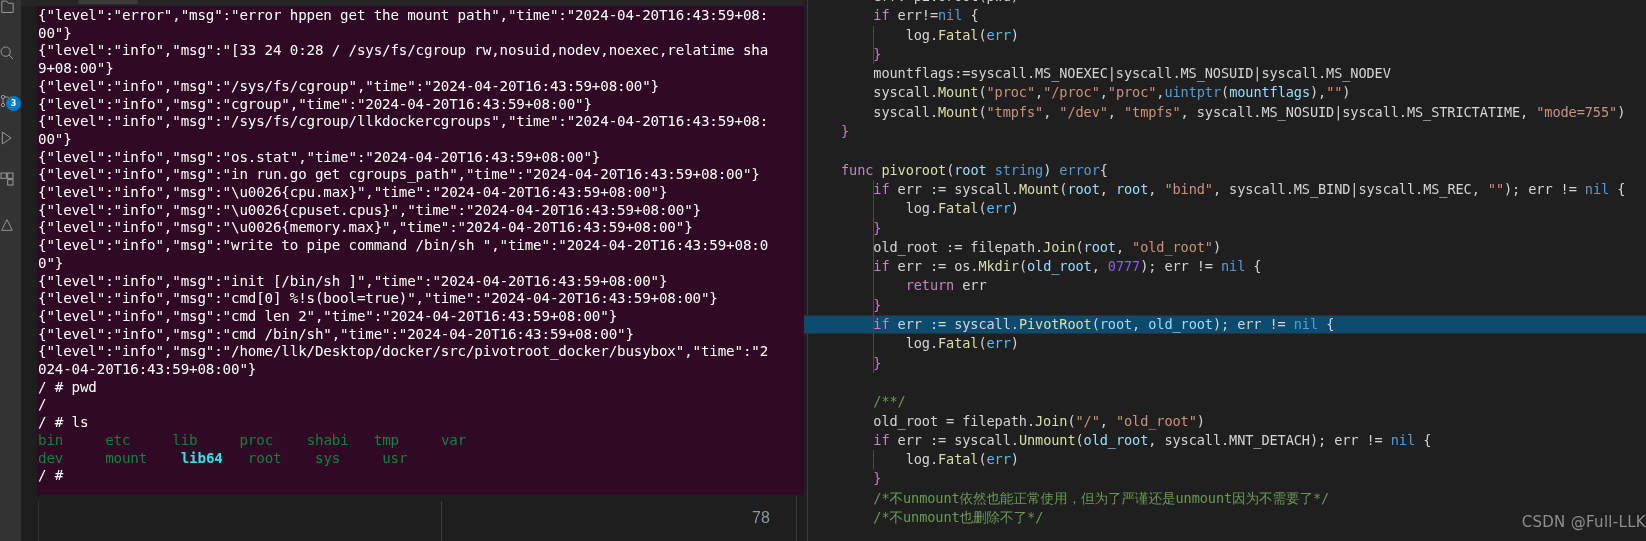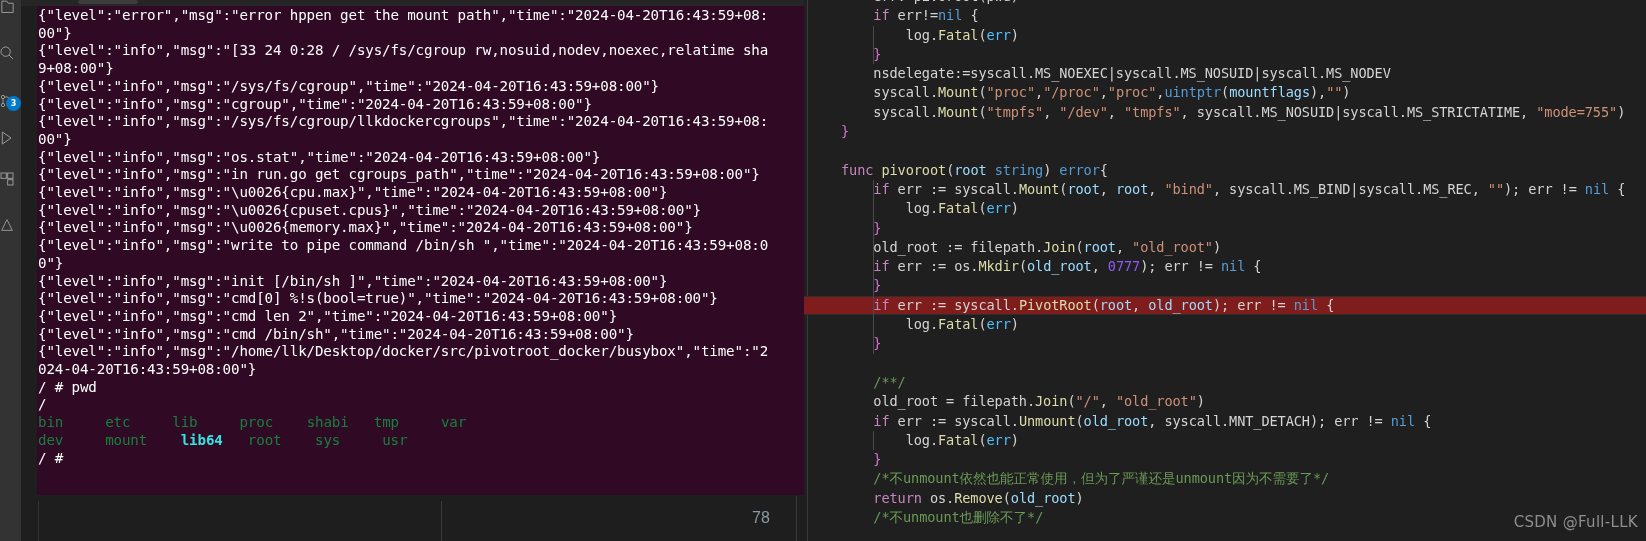--- a/index.html
+++ b/index.html
@@ -154,21 +154,21 @@
     font-family: "DejaVu Sans Mono", "Liberation Mono", monospace;
     font-size: 13.6px;
     line-height: 19.3px;
     white-space: pre;
     color: #d4d4d4;
     padding-left: 37px;
     height: 19.3px;
     letter-spacing: -0.1px;
   }
   .code-line.hl {
-    background: #7f1d1d;
+    background: #0c4a6e;
     box-shadow: inset 0 1px 0 #2e2e2e, inset 0 -1px 0 #2e2e2e;
   }
   .indent-guide {
     position: absolute;
     left: 69px;
     top: 0; bottom: 0;
     width: 1px;
     background: #4a4a4a;
   }
   
@@ -178,21 +178,21 @@
   .id  { color: #9cdcfe; }          
   .str { color: #ce9178; }          
   .num { color: #8b5cf6; }          
   .cm  { color: #6a9955; }          
   .pn  { color: #d4d4d4; }          
   .br  { color: #da70d6; }          
   .cn  { color: #4fc1ff; }          
 
   .watermark {
     position: absolute;
-    right: 8px; bottom: 10px;
+    right: 0; bottom: 10px;
     color: #8e8e8e;
     font-family: "DejaVu Sans", "Liberation Sans", sans-serif;
     font-size: 15px;
     letter-spacing: 0.3px;
   }
   .editor-scrollbar-track {
     position: absolute;
     right: 0; top: 0;
     width: 10px; height: 541px;
     background: transparent;
@@ -264,61 +264,62 @@
         <div class="term-line"><span class="c-white">{"level":"info","msg":"write to pipe command /bin/sh ","time":"2024-04-20T16:43:59+08:0</span></div>
         <div class="term-line"><span class="c-white">0"}</span></div>
         <div class="term-line"><span class="c-white">{"level":"info","msg":"init [/bin/sh ]","time":"2024-04-20T16:43:59+08:00"}</span></div>
         <div class="term-line"><span class="c-white">{"level":"info","msg":"cmd[0] %!s(bool=true)","time":"2024-04-20T16:43:59+08:00"}</span></div>
         <div class="term-line"><span class="c-white">{"level":"info","msg":"cmd len 2","time":"2024-04-20T16:43:59+08:00"}</span></div>
         <div class="term-line"><span class="c-white">{"level":"info","msg":"cmd /bin/sh","time":"2024-04-20T16:43:59+08:00"}</span></div>
         <div class="term-line"><span class="c-white">{"level":"info","msg":"/home/llk/Desktop/docker/src/pivotroot_docker/busybox","time":"2</span></div>
         <div class="term-line"><span class="c-white">024-04-20T16:43:59+08:00"}</span></div>
         <div class="term-line"><span class="c-white">/ # pwd</span></div>
         <div class="term-line"><span class="c-white">/</span></div>
+        <div class="term-line"><span class="c-white">/ # ls</span></div>
         <div class="term-line"><span class="c-blue">bin</span><span class="c-white">     </span><span class="c-blue">etc</span><span class="c-white">     </span><span class="c-blue">lib</span><span class="c-white">     </span><span class="c-blue">proc</span><span class="c-white">    </span><span class="c-blue">shabi</span><span class="c-white">   </span><span class="c-blue">tmp</span><span class="c-white">     </span><span class="c-blue">var</span></div>
         <div class="term-line"><span class="c-blue">dev</span><span class="c-white">     </span><span class="c-blue">mount</span><span class="c-white">    </span><span class="c-cyanb">lib64</span><span class="c-white">   </span><span class="c-blue">root</span><span class="c-white">    </span><span class="c-blue">sys</span><span class="c-white">     </span><span class="c-blue">usr</span></div>
         <div class="term-line"><span class="c-white">/ #</span></div>
       </div>
 
     <div class="terminal-bottom"></div>
     <div class="bottom-sep-a"></div>
     <div class="bottom-sep-b"></div>
     <div class="bottom-count">78</div>
     <div class="bottom-sep-c"></div>
   </div>
 
   <div class="editor-panel">
     <div class="editor-guide"></div>
     <div class="code-area" id="code-area">
         <div class="code-line" style="margin-top: -13px;"><span class="pn">    err:=pivoroot(pwd)</span></div>
         <div class="code-line"><span class="pn">    </span><span class="k">if</span><span class="pn"> err!=</span><span class="kw2">nil</span><span class="pn"> {</span></div>
         <div class="code-line"><span class="indent-guide"></span><span class="pn">        log.</span><span class="fn">Fatal</span><span class="pn">(</span><span class="cn">err</span><span class="pn">)</span></div>
         <div class="code-line"><span class="indent-guide"></span><span class="pn">    </span><span class="br">}</span></div>
-        <div class="code-line"><span class="pn">    nsdelegate:=syscall.MS_NOEXEC|syscall.MS_NOSUID|syscall.MS_NODEV</span></div>
+        <div class="code-line"><span class="pn">    mountflags:=syscall.MS_NOEXEC|syscall.MS_NOSUID|syscall.MS_NODEV</span></div>
         <div class="code-line"><span class="pn">    syscall.</span><span class="fn">Mount</span><span class="pn">(</span><span class="str">"proc"</span><span class="pn">,</span><span class="str">"/proc"</span><span class="pn">,</span><span class="str">"proc"</span><span class="pn">,</span><span class="kw2">uintptr</span><span class="pn">(</span><span class="id">mountflags</span><span class="pn">),</span><span class="str">""</span><span class="pn">)</span></div>
         <div class="code-line"><span class="pn">    syscall.</span><span class="fn">Mount</span><span class="pn">(</span><span class="str">"tmpfs"</span><span class="pn">, </span><span class="str">"/dev"</span><span class="pn">, </span><span class="str">"tmpfs"</span><span class="pn">, syscall.MS_NOSUID|syscall.MS_STRICTATIME, </span><span class="str">"mode=755"</span><span class="pn">)</span></div>
         <div class="code-line"><span class="br">}</span></div>
         <div class="code-line"><span class="pn"></span><span>&nbsp;</span></div>
         <div class="code-line"><span class="k">func</span><span class="pn"> </span><span class="fn">pivoroot</span><span class="pn">(</span><span class="id">root</span><span class="pn"> </span><span class="kw2">string</span><span class="pn">) </span><span class="kw2">error</span><span class="pn">{</span></div>
         <div class="code-line"><span class="indent-guide"></span><span class="pn">    </span><span class="k">if</span><span class="pn"> err := syscall.</span><span class="fn">Mount</span><span class="pn">(</span><span class="id">root</span><span class="pn">, </span><span class="id">root</span><span class="pn">, </span><span class="str">"bind"</span><span class="pn">, syscall.MS_BIND|syscall.MS_REC, </span><span class="str">""</span><span class="pn">); err != </span><span class="kw2">nil</span><span class="pn"> {</span></div>
         <div class="code-line"><span class="indent-guide"></span><span class="pn">        log.</span><span class="fn">Fatal</span><span class="pn">(</span><span class="cn">err</span><span class="pn">)</span></div>
         <div class="code-line"><span class="indent-guide"></span><span class="pn">    </span><span class="br">}</span></div>
         <div class="code-line"><span class="indent-guide"></span><span class="pn">    old_root := filepath.</span><span class="fn">Join</span><span class="pn">(</span><span class="id">root</span><span class="pn">, </span><span class="str">"old_root"</span><span class="pn">)</span></div>
         <div class="code-line"><span class="indent-guide"></span><span class="pn">    </span><span class="k">if</span><span class="pn"> err := os.</span><span class="fn">Mkdir</span><span class="pn">(</span><span class="id">old_root</span><span class="pn">, </span><span class="num">0777</span><span class="pn">); err != </span><span class="kw2">nil</span><span class="pn"> {</span></div>
+        <div class="code-line"><span class="indent-guide"></span><span class="pn">        </span><span class="k">return</span><span class="pn"> err</span></div>
         <div class="code-line"><span class="indent-guide"></span><span class="pn">    </span><span class="br">}</span></div>
         <div class="code-line hl"><span class="indent-guide"></span><span class="pn">    </span><span class="k">if</span><span class="pn"> err := syscall.</span><span class="fn">PivotRoot</span><span class="pn">(</span><span class="id">root</span><span class="pn">, </span><span class="id">old_root</span><span class="pn">); err != </span><span class="kw2">nil</span><span class="pn"> {</span></div>
         <div class="code-line"><span class="indent-guide"></span><span class="pn">        log.</span><span class="fn">Fatal</span><span class="pn">(</span><span class="cn">err</span><span class="pn">)</span></div>
         <div class="code-line"><span class="indent-guide"></span><span class="pn">    </span><span class="br">}</span></div>
         <div class="code-line"><span class="pn"></span><span>&nbsp;</span></div>
         <div class="code-line"><span class="cm">    /**/</span></div>
         <div class="code-line"><span class="pn">    old_root = filepath.</span><span class="fn">Join</span><span class="pn">(</span><span class="str">"/"</span><span class="pn">, </span><span class="str">"old_root"</span><span class="pn">)</span></div>
         <div class="code-line"><span class="pn">    </span><span class="k">if</span><span class="pn"> err := syscall.</span><span class="fn">Unmount</span><span class="pn">(</span><span class="id">old_root</span><span class="pn">, syscall.MNT_DETACH); err != </span><span class="kw2">nil</span><span class="pn"> {</span></div>
         <div class="code-line"><span class="indent-guide"></span><span class="pn">        log.</span><span class="fn">Fatal</span><span class="pn">(</span><span class="cn">err</span><span class="pn">)</span></div>
         <div class="code-line"><span class="pn">    </span><span class="br">}</span></div>
         <div class="code-line"><span class="cm">    /*不unmount依然也能正常使用，但为了严谨还是unmount因为不需要了*/</span></div>
-        <div class="code-line"><span class="pn">    </span><span class="k">return</span><span class="pn"> os.</span><span class="fn">Remove</span><span class="pn">(</span><span class="id">old_root</span><span class="pn">)</span></div>
         <div class="code-line"><span class="cm">    /*不unmount也删除不了*/</span></div>
       </div>
     <div class="watermark">CSDN @Full-LLK</div>
     <div class="editor-scrollbar-track"></div>
   </div>
 
 </div>
 
 </body></html>

